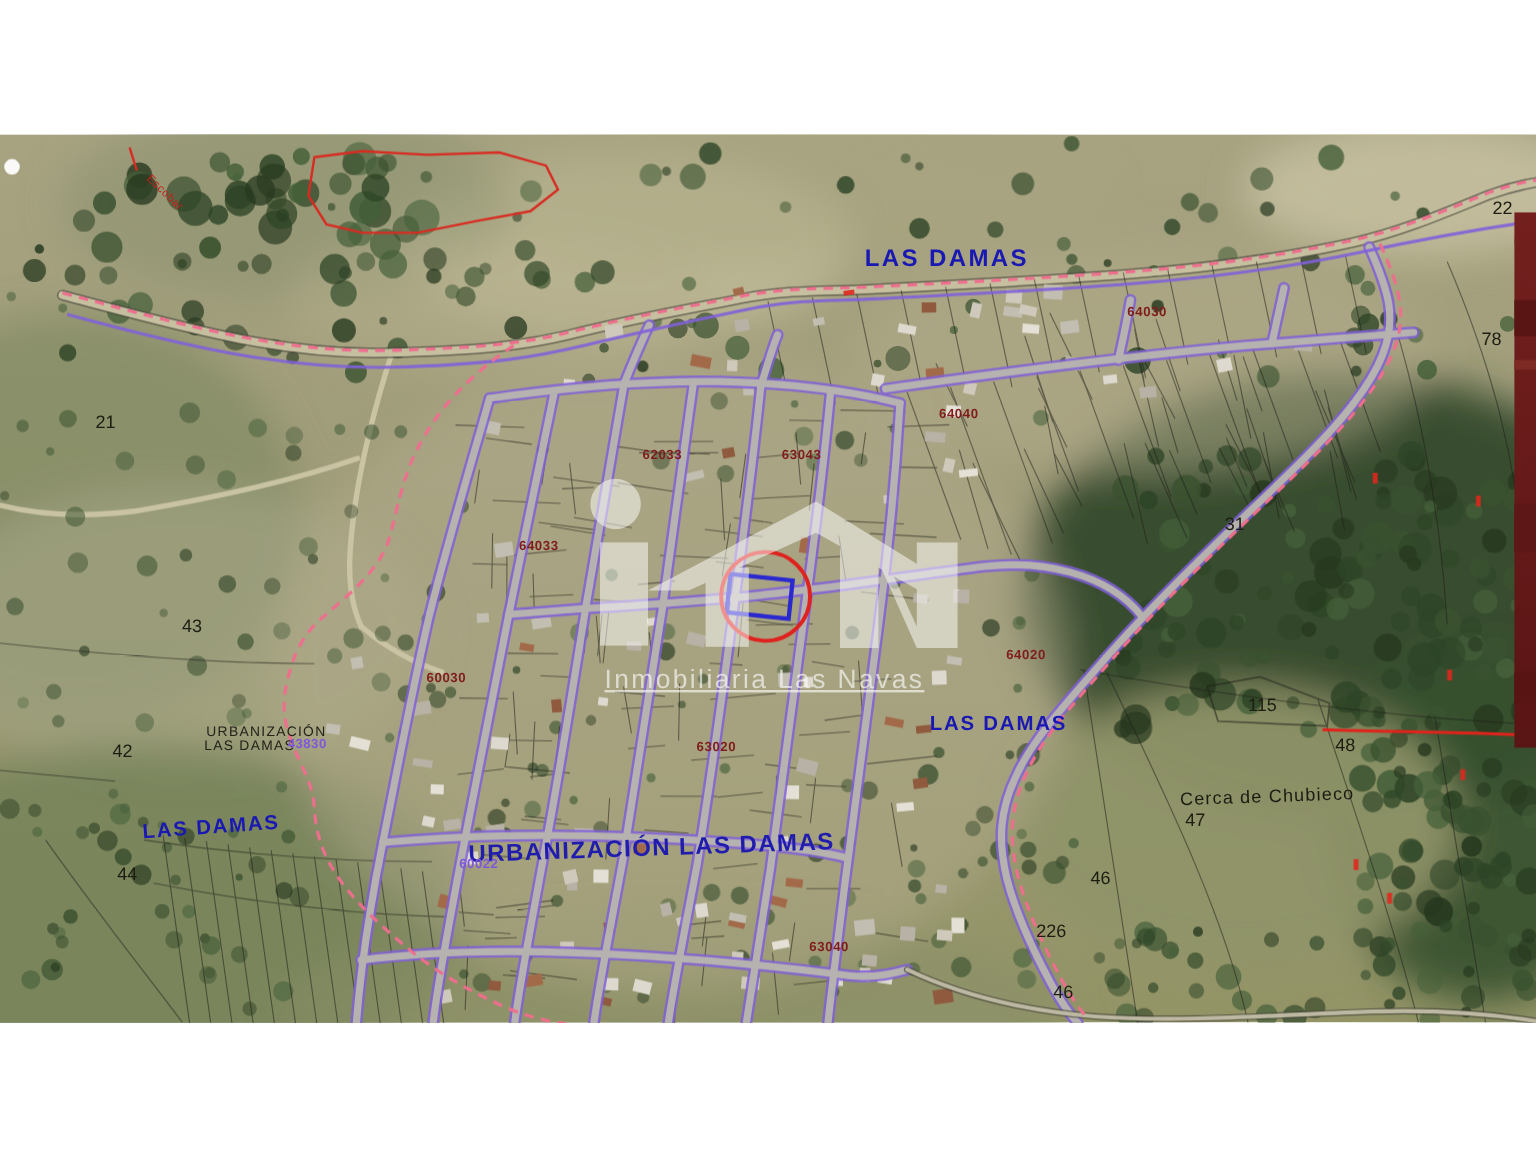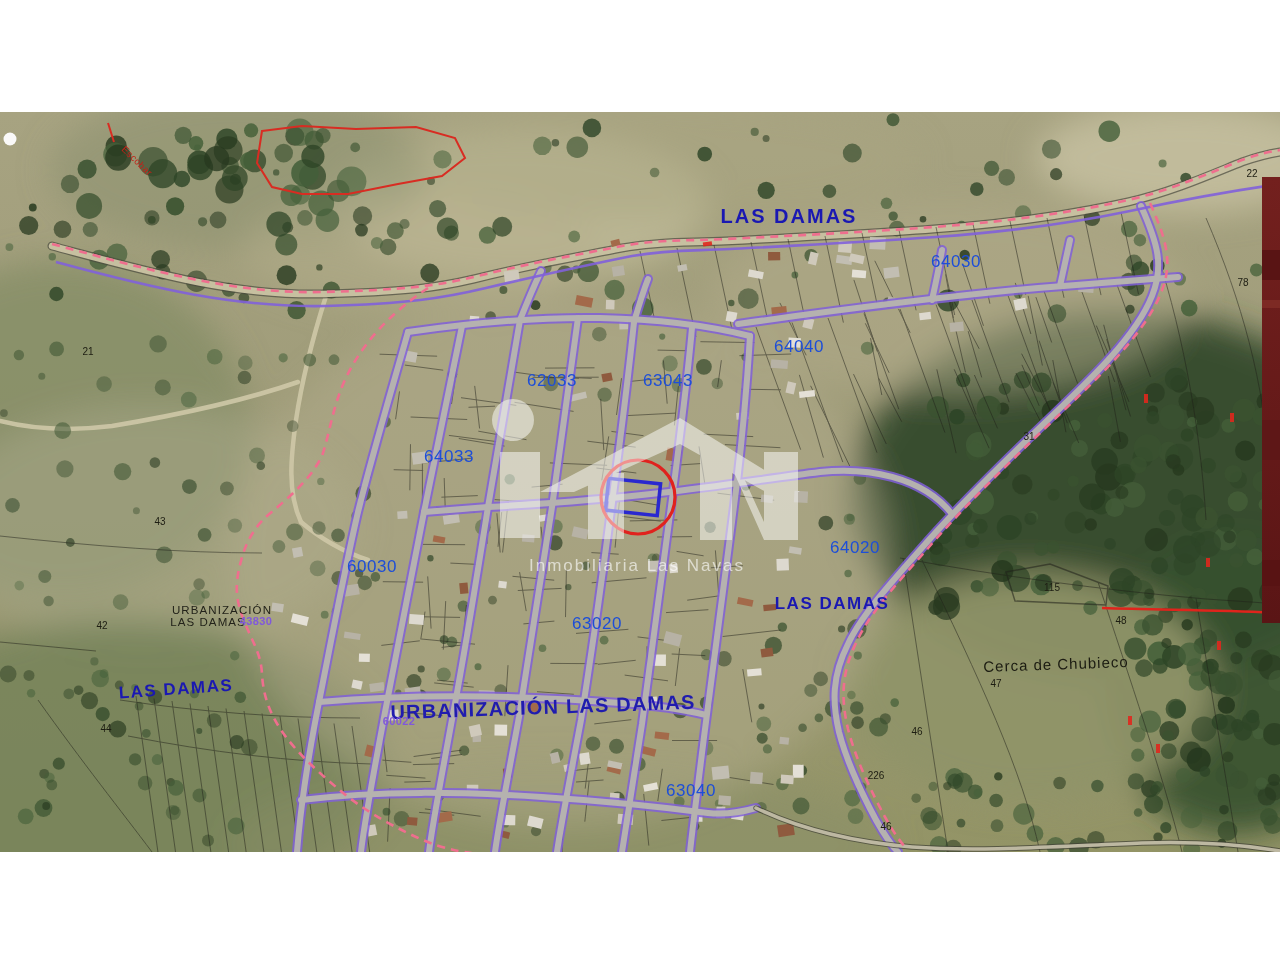--- a/index.html
+++ b/index.html
@@ -5,29 +5,29 @@
   html,body{margin:0;padding:0;background:#fff;}
   .stage{position:relative;width:1280px;height:960px;background:#ffffff;overflow:hidden;
          font-family:"Liberation Sans",sans-serif;}
   .map-viewport{position:absolute;inset:0;}
   svg#basemap{position:absolute;left:0;top:0;}
   #labels-layer{position:absolute;inset:0;pointer-events:none;}
   .lbl{position:absolute;white-space:nowrap;line-height:1;}
   .s-blueXL {color:#1a18b2;font-weight:bold;font-size:20px;letter-spacing:2px;}
   .s-blueXL2{color:#201cae;font-weight:bold;font-size:20px;letter-spacing:1.2px;}
   .s-blueL  {color:#1a18b2;font-weight:bold;font-size:17px;letter-spacing:1.5px;}
-  .s-purple {color:#1d4ed8;font-weight:normal;font-size:17px;letter-spacing:.5px;}
+  .s-purple {color:#7f1d1d;font-weight:bold;font-size:11px;letter-spacing:.5px;}
   .s-purpleSm{color:#8059da;font-weight:bold;font-size:11px;letter-spacing:.4px;}
   .s-blackSm{color:#23231a;font-size:11.5px;letter-spacing:1.1px;}
   .s-blackMd{color:#1c1c12;font-size:15px;letter-spacing:1px;}
-  .s-blackNum{color:#1d1d12;font-size:10px;}
+  .s-blackNum{color:#1d1d12;font-size:15px;}
   .s-redSm {color:#c42018;font-size:9.5px;letter-spacing:.5px;}
   .watermark{position:absolute;inset:0;pointer-events:none;}
   .wm-text{position:absolute;left:637px;top:566px;transform:translate(-50%,-50%);
-           font-size:17px;letter-spacing:2px;color:rgba(255,255,255,.62);font-weight:400;}
+           font-size:22px;letter-spacing:2px;color:rgba(255,255,255,.62);font-weight:400;text-decoration:underline;}
 </style>
 </head>
 <body>
 
 <div class="stage">
   <div class="map-viewport">
 
     <svg id="basemap" width="1280" height="960" viewBox="0 0 1280 960">
       <defs>
         <clipPath id="mapclip">

